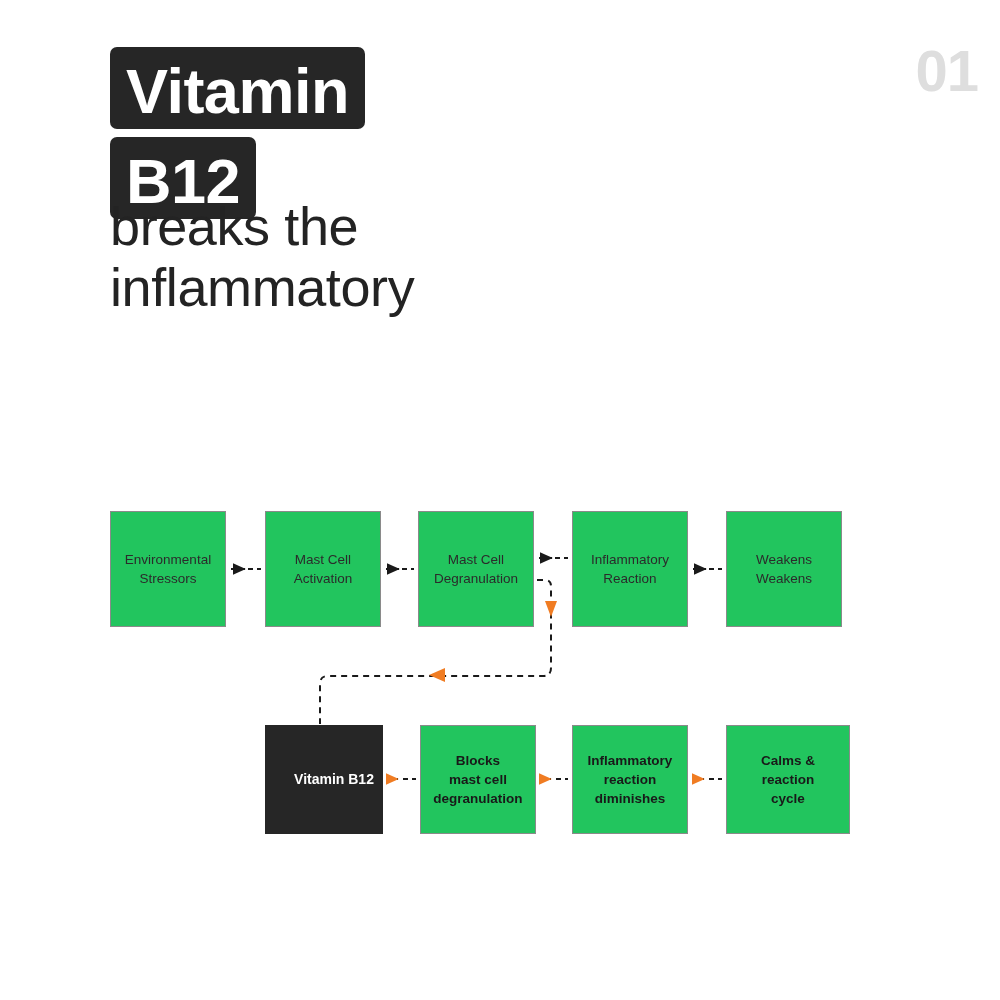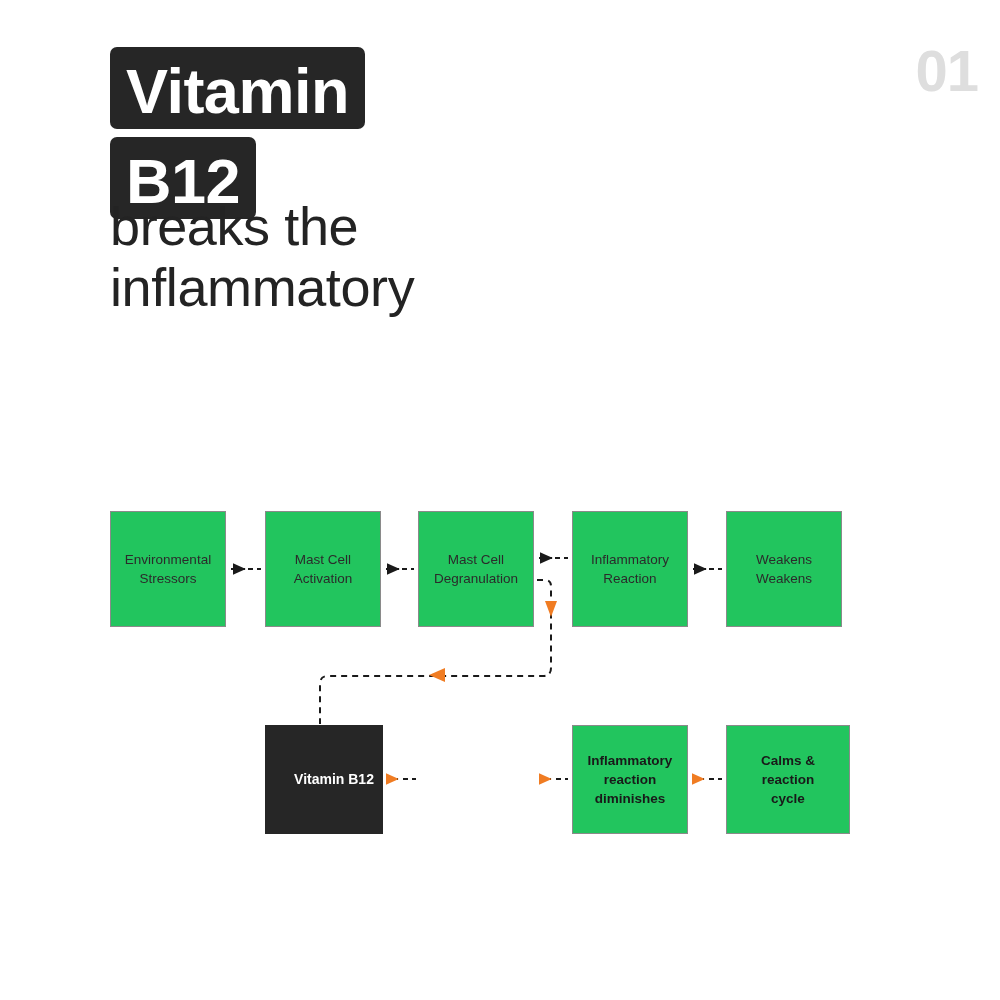--- a/index.html
+++ b/index.html
@@ -191,20 +191,27 @@
       <span>Weakens</span>
     </div>
   </div>
 
   <div class="node highlight" style="left:265px;top:725px;width:118px;height:109px;">
     <div class="node-label">
       <span>Vitamin B12</span>
     </div>
   </div>
 
+  <div class="node solution" style="left:420px;top:725px;width:116px;height:109px;">
+    <div class="node-label">
+      <span>Blocks</span><br>
+      <span>mast cell</span><br>
+      <span>degranulation</span>
+    </div>
+  </div>
 
   <div class="node solution" style="left:572px;top:725px;width:116px;height:109px;">
     <div class="node-label">
       <span>Inflammatory</span><br>
       <span>reaction</span><br>
       <span>diminishes</span>
     </div>
   </div>
 
   <div class="node solution" style="left:726px;top:725px;width:124px;height:109px;">

